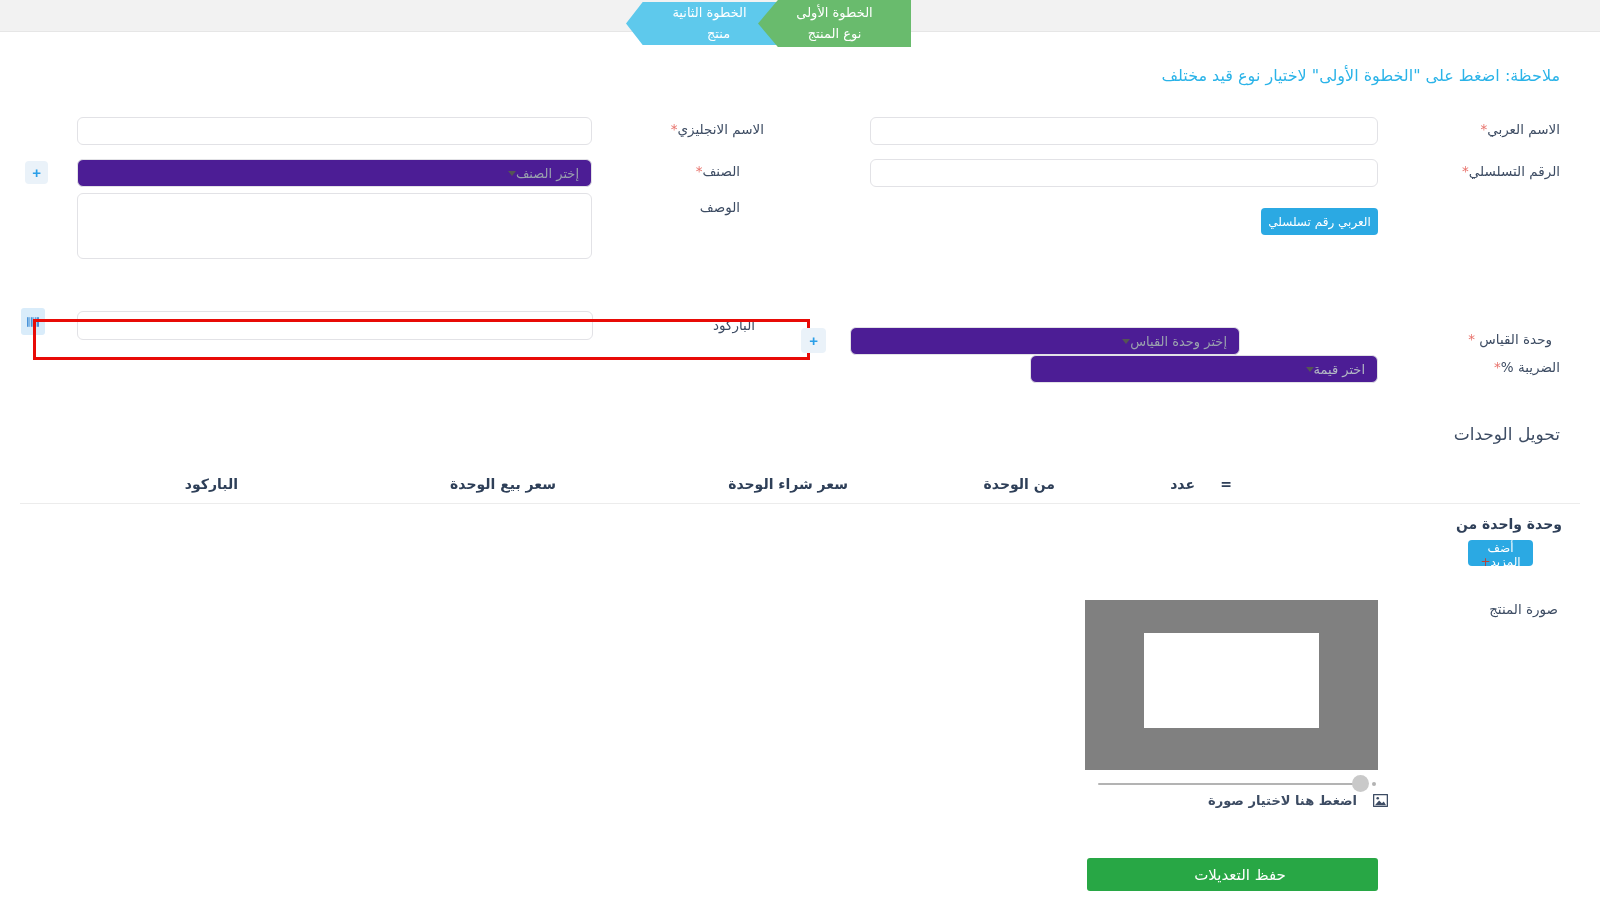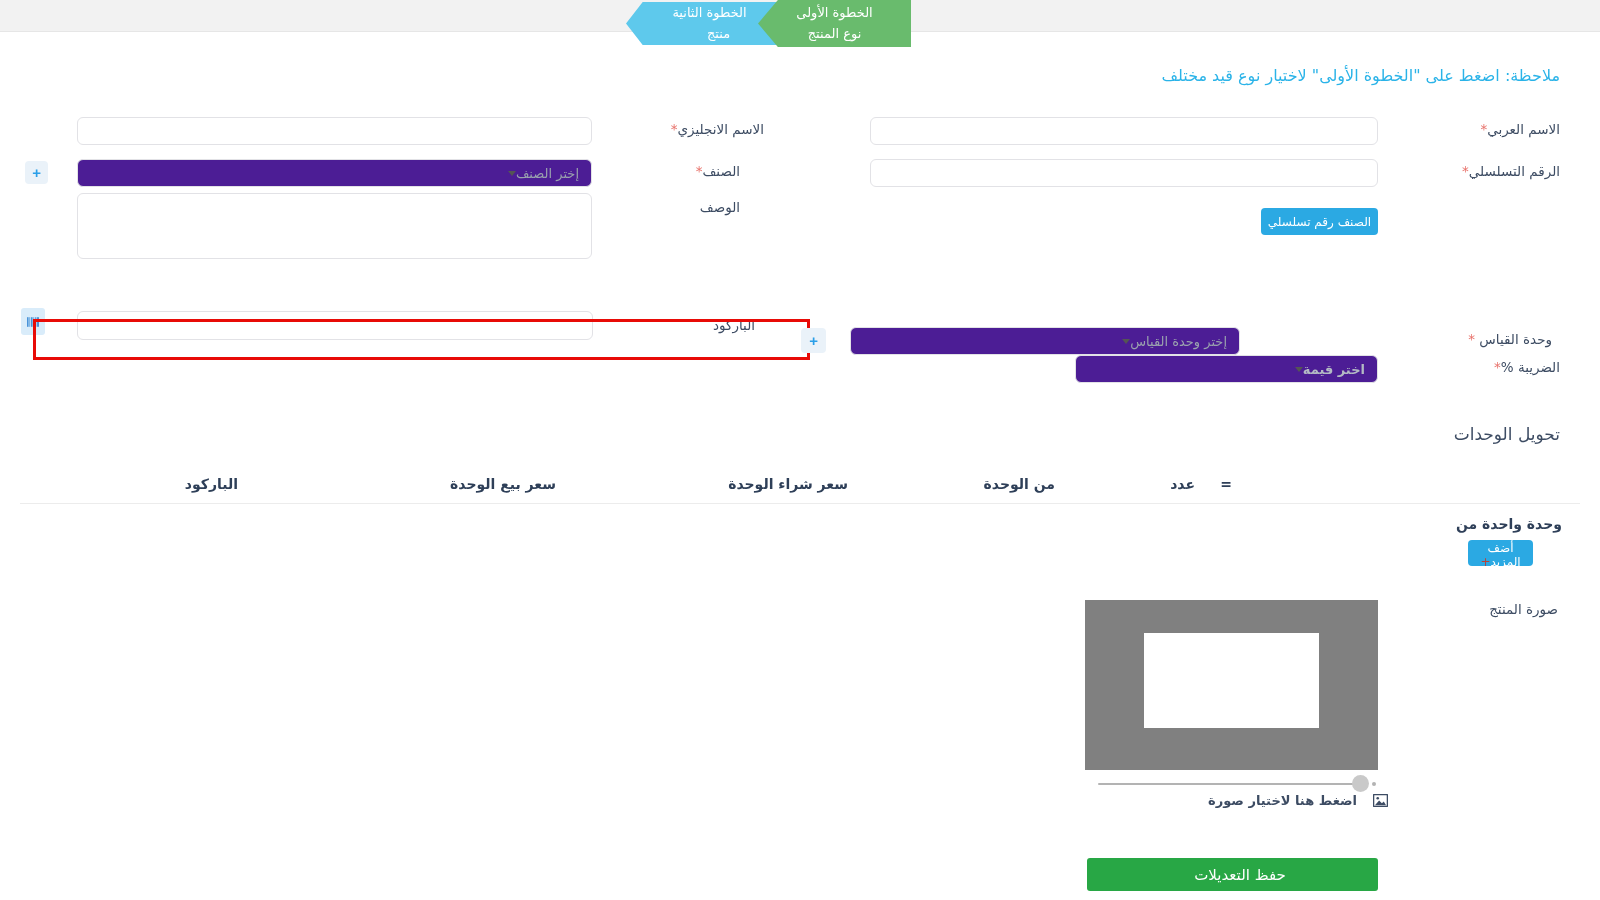--- a/index.html
+++ b/index.html
@@ -78,21 +78,21 @@
 
   <div class="abs label" style="right:40px;top:163px;"><span>الرقم التسلسلي</span><span class="req">*</span></div>
   <input class="abs tinput" style="right: 222px; top: 159px; width: 508px;">
   <div class="abs label" style="right:860px;top:163px;"><span>الصنف</span><span class="req">*</span></div>
   <div class="abs select" style="right:1008px;top:159px;width:515px;height:28px;">
     <span class="ph">إختر الصنف</span>
     <span class="caret"></span>
   </div>
   <button class="abs plus-btn" style="right:1552px;top:161px;width:23px;height:23px;">+</button>
 
-  <button class="abs btn btn-blue" style="right:222px;top:208px;width:117px;height:27px;">الصنف رقم تسلسلي</button>
+  <button class="abs btn btn-blue" style="right:222px;top:208px;width:117px;height:27px;">العربي رقم تسلسلي</button>
   <div class="abs label" style="right:860px;top:199px;">الوصف</div>
   <textarea class="abs tinput" style="right: 1008px; top: 193px; width: 515px; height: 66px;"></textarea>
 
   <div class="abs redbox"></div>
   <div class="abs label" style="right:48px;top:331px;z-index:2;"><span>وحدة القياس </span><span class="req">*</span></div>
   <div class="abs select" style="right:360px;top:327px;width:390px;height:28px;z-index:2;">
     <span class="ph">إختر وحدة القياس</span>
     <span class="caret"></span>
   </div>
   <button class="abs plus-btn" style="right:774px;top:328px;width:25px;height:25px;z-index:2;">+</button>
@@ -104,21 +104,21 @@
       <rect x="0" y="1" width="2" height="12" fill="#4a93d9"></rect>
       <rect x="3" y="1" width="1" height="12" fill="#4a93d9"></rect>
       <rect x="5" y="1" width="2" height="12" fill="#4a93d9"></rect>
       <rect x="8" y="1" width="1" height="12" fill="#4a93d9"></rect>
       <rect x="10" y="1" width="1" height="12" fill="#4a93d9"></rect>
       <rect x="12" y="1" width="3" height="12" fill="#4a93d9"></rect>
     </svg>
   </button>
 
   <div class="abs label" style="right:40px;top:359px;"><span>الضريبة %</span><span class="req">*</span></div>
-  <div class="abs select" style="right:222px;top:355px;width:303px;height:28px;font-weight:bold;">
+  <div class="abs select" style="right:222px;top:355px;width:348px;height:28px;">
     <span class="ph ph-light">اختر قيمة</span>
     <span class="caret"></span>
   </div>
 
   <div class="abs sec-title" style="right:40px;top:424px;">تحويل الوحدات</div>
 
   <div class="abs th" style="right:38px;margin-top:40px;">وحدة واحدة من</div>
   <div class="abs th" style="right:368px;">=</div>
   <div class="abs th" style="right:405px;margin-left:37px;">عدد</div>
   <div class="abs th" style="right:545px;">من الوحدة</div>

